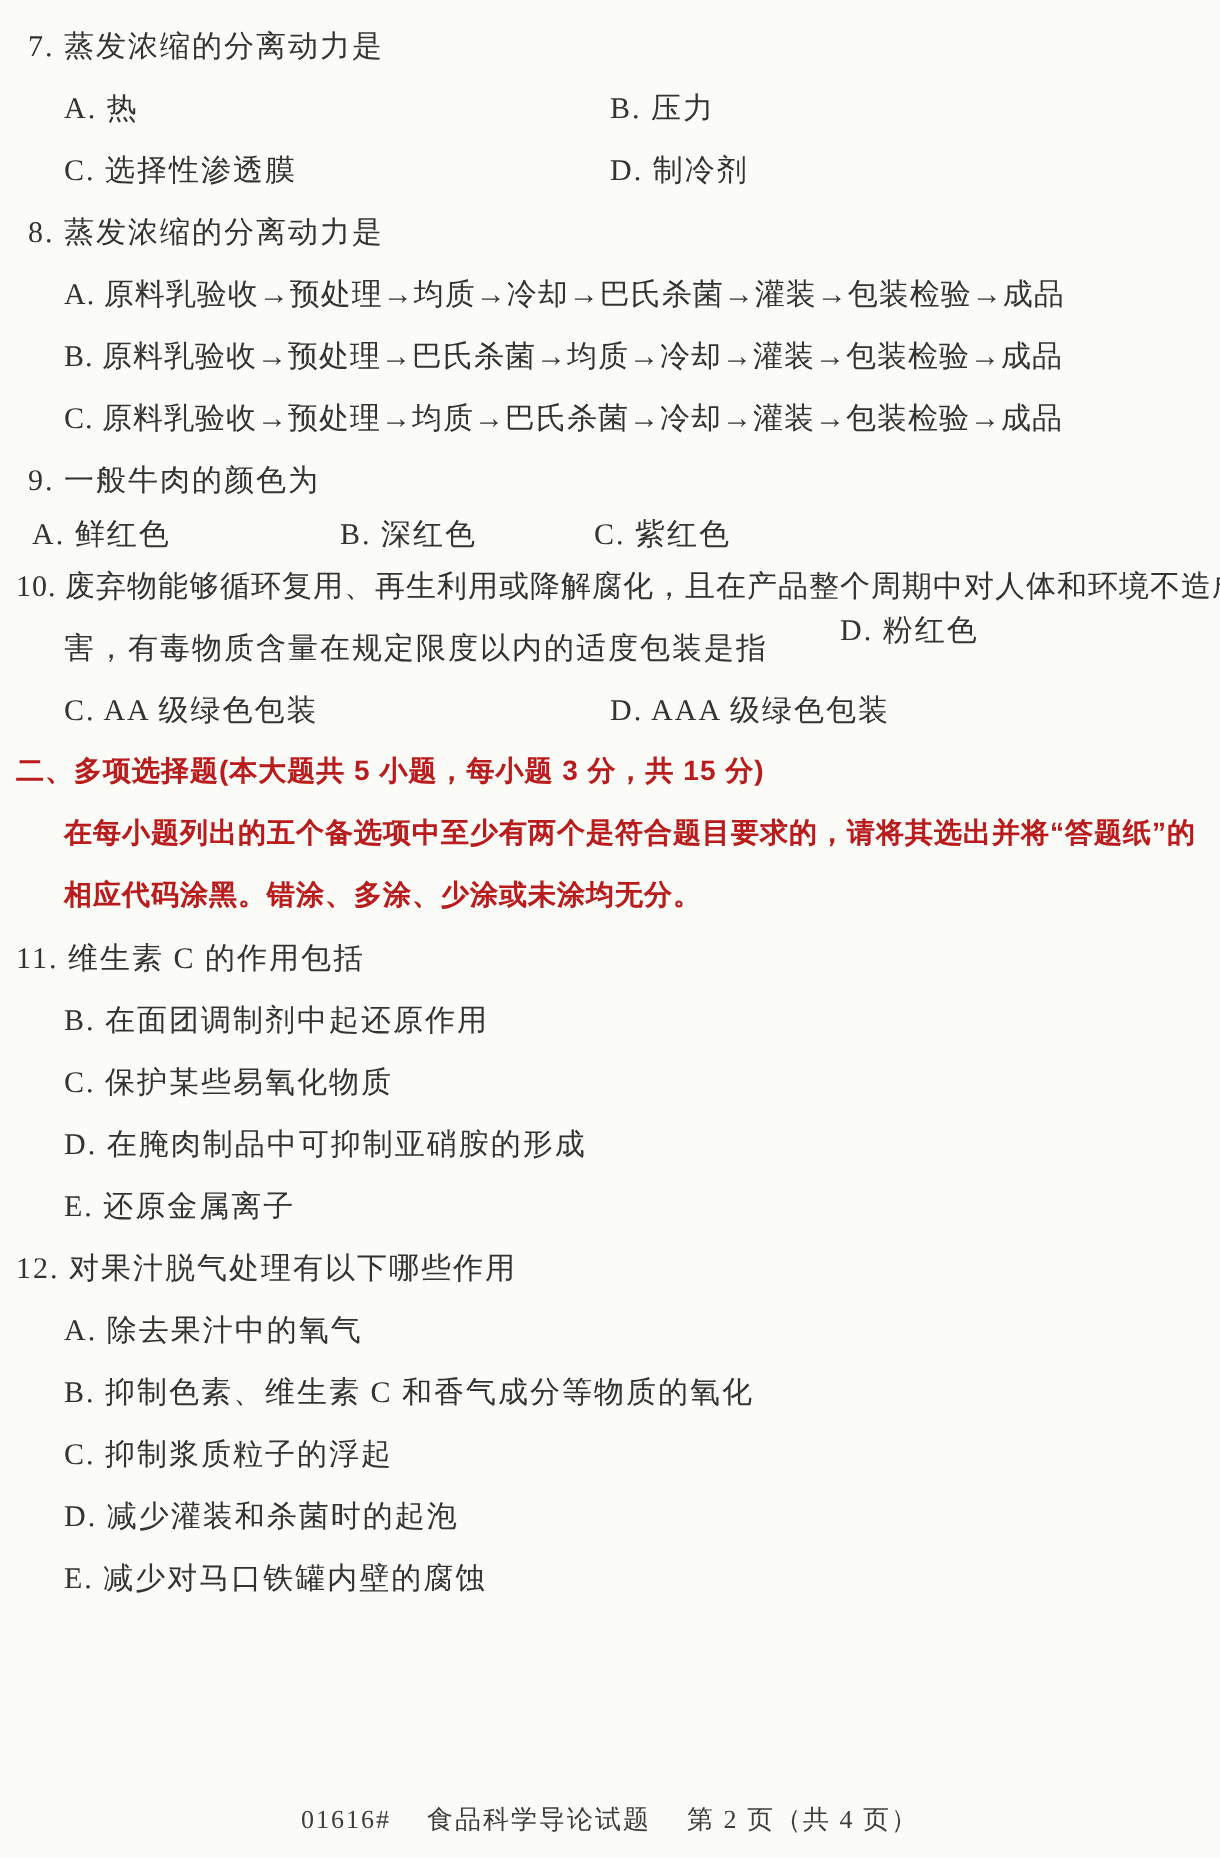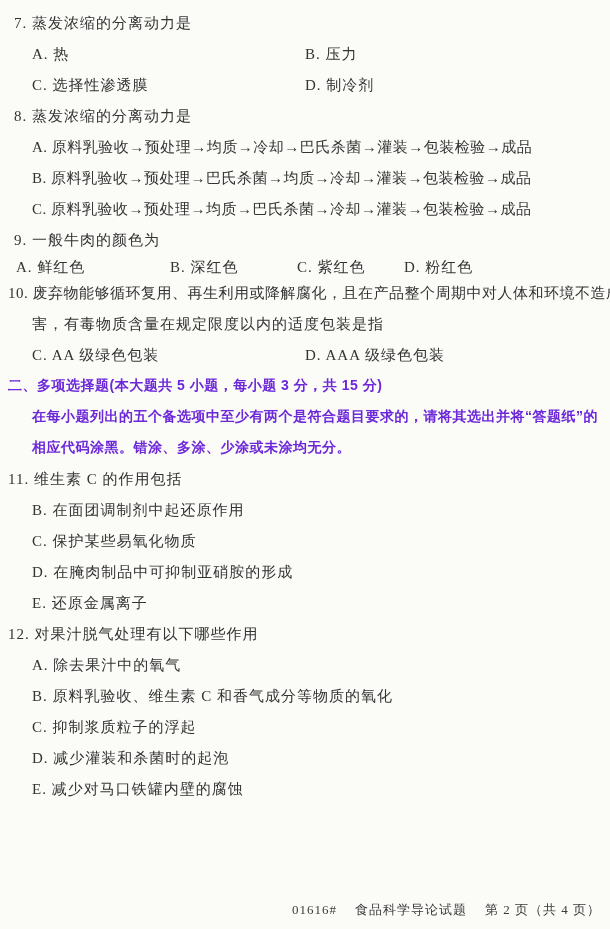--- a/index.html
+++ b/index.html
@@ -18,29 +18,29 @@
   .h27{height:27px;}
   .h26{height:26px;}
   .p{position:absolute;top:0;white-space:nowrap;}
   .x8{left:8px;}
   .x14{left:14px;}
   .x30{left:16px;}
   .x32{left:32px;}
   .x170{left:170px;text-align:center;}
   .x297{left:297px;}
   .x305{left:305px;}
-  .x428{left:404px;}
+  .x428{left:420px;margin-top:48px;}
   .tight{letter-spacing:.5px;}
   .bold{
     font-family:"Liberation Sans","DejaVu Sans",sans-serif;
-    font-weight:bold;font-size:14px;letter-spacing:.5px;color:#6d28d9;
+    font-weight:bold;font-size:14px;letter-spacing:.5px;color:#b91c1c;
   }
   .footer{
     position:absolute;left:0;top:901px;width:610px;
-    text-align:right;font-size:13px;letter-spacing:1px;color:#3c3c3c;
+    text-align:center;font-size:13px;letter-spacing:1px;color:#3c3c3c;
   }
   .footer span{margin:0 9px;white-space:nowrap;}
 </style>
 </head>
 <body>
 
 <div class="sheet">
 
   <div class="row">
     <span class="p x14"><span>7.</span> <span>蒸发浓缩的分离动力是</span></span>
@@ -114,21 +114,21 @@
     <span class="p x32"><span>E.</span> <span>还原金属离子</span></span>
   </div>
 
   <div class="row">
     <span class="p x8"><span>12.</span> <span>对果汁脱气处理有以下哪些作用</span></span>
   </div>
   <div class="row">
     <span class="p x32"><span>A.</span> <span>除去果汁中的氧气</span></span>
   </div>
   <div class="row">
-    <span class="p x32"><span>B.</span> <span>原料乳验收、维生素 C 和香气成分等物质的氧化</span></span>
+    <span class="p x32"><span>B.</span> <span>抑制色素、维生素 C 和香气成分等物质的氧化</span></span>
   </div>
   <div class="row">
     <span class="p x32"><span>C.</span> <span>抑制浆质粒子的浮起</span></span>
   </div>
   <div class="row">
     <span class="p x32"><span>D.</span> <span>减少灌装和杀菌时的起泡</span></span>
   </div>
   <div class="row">
     <span class="p x32"><span>E.</span> <span>减少对马口铁罐内壁的腐蚀</span></span>
   </div>

